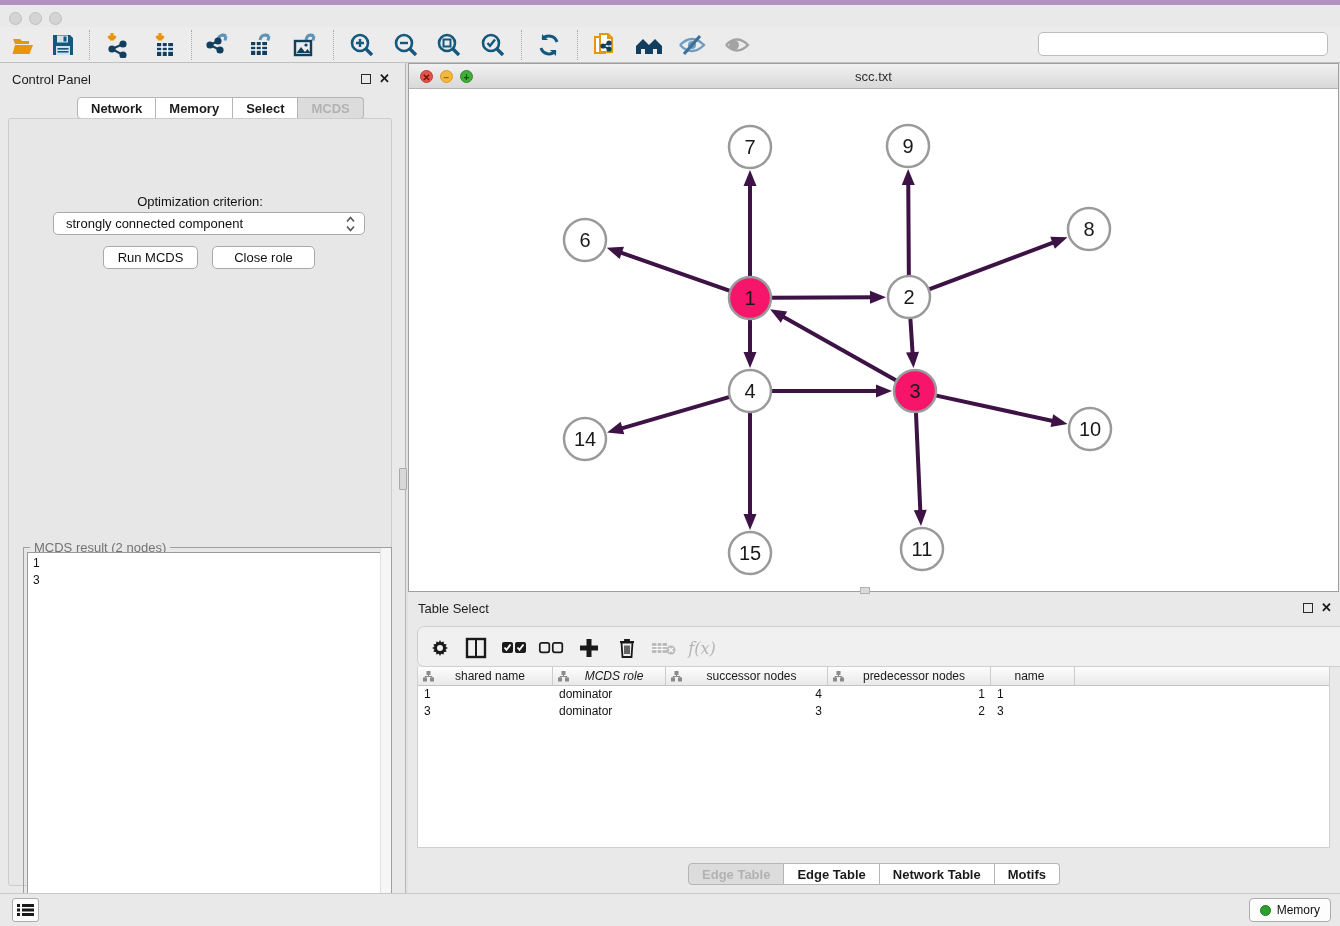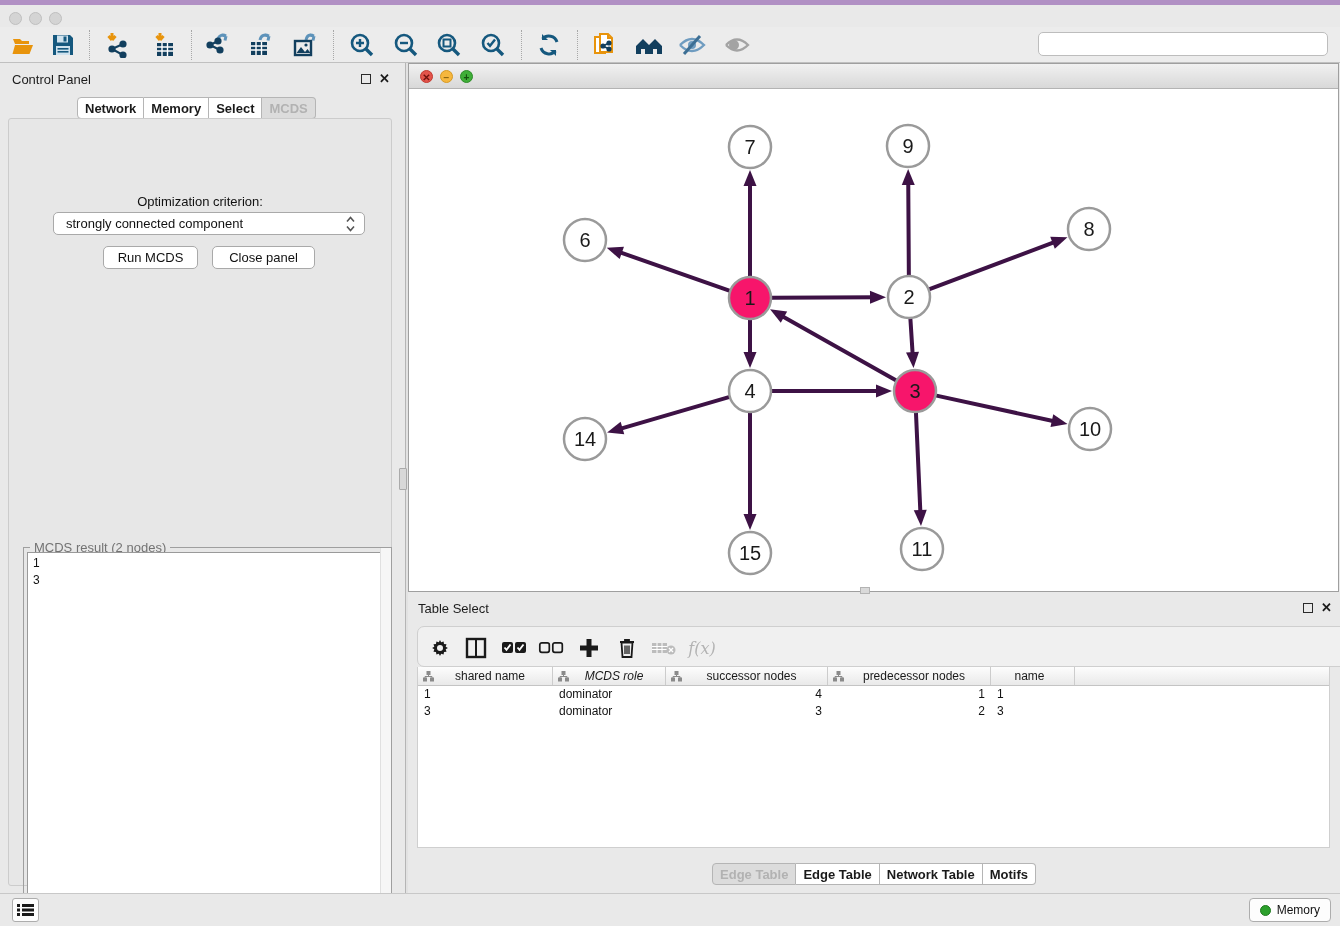--- a/index.html
+++ b/index.html
@@ -19,21 +19,21 @@
   .tsep { position:absolute; top:3px; height:30px; width:1px; border-left:1px dotted #a8a8a8; }
   #quick-search { position:absolute; left:1038px; top:5px; width:290px; height:24px; background:#fff; border:1px solid #bdbdbd; border-radius:5px; font-size:13px; padding:0 8px 0 26px; color:#333; outline:none; }
   #search-mag { position:absolute; left:1046px; top:10px; width:14px; height:14px; }
 
   
   #control-panel { left:0; top:63px; width:405px; height:830px; }
   .panel-title { font-size:13px; color:#1c1c1c; }
   .float-box { width:10px; height:10px; border:1.5px solid #2a2a2a; display:inline-block; }
   .close-x { font-size:13px; font-weight:bold; color:#1a1a1a; line-height:10px; }
   #cp-tabs { position:absolute; left:77px; top:34px; height:22px; display:flex; }
-  .seg-tab { height:22px; background:#fff; border:1px solid #b5b5b5; border-left:none; font-size:13px; font-weight:bold; color:#1a1a1a; display:flex; align-items:center; justify-content:center; padding:0 7px; }
+  .seg-tab { height:22px; background:#fff; border:1px solid #b5b5b5; border-left:none; font-size:13px; font-weight:bold; color:#1a1a1a; display:flex; align-items:center; justify-content:center; padding:0 13px; }
   .seg-tab.first { border-left:1px solid #b5b5b5; border-radius:4px 0 0 4px; }
   .seg-tab.last { border-radius:0 4px 4px 0; }
   .seg-tab.selected { background:#dcdcdc; color:#b2b2b2; }
   #cp-body { position:absolute; left:8px; top:55px; width:384px; height:768px; background:#e7e7e7; border:1px solid #cccccc; border-radius:3px; }
   #opt-label { position:absolute; left:0; width:100%; top:75px; text-align:center; font-size:13px; color:#111; }
   #opt-select { position:absolute; left:44px; top:93px; width:312px; height:23px; background:#fff; border:1px solid #a9a9a9; border-radius:5px; font-size:13px; color:#111; display:flex; align-items:center; padding-left:12px; }
   #opt-chevrons { position:absolute; right:8px; top:2px; width:11px; height:18px; }
   .cp-btn { position:absolute; top:127px; height:23px; background:#fff; border:1px solid #a9a9a9; border-radius:5px; font-size:13px; color:#111; display:flex; align-items:center; justify-content:center; }
   #run-btn { left:94px; width:95px; }
   #closep-btn { left:203px; width:103px; }
@@ -251,39 +251,40 @@
   <div id="cp-body">
     <div id="opt-select">
       <span>strongly connected component</span>
       <svg id="opt-chevrons" viewBox="0 0 11 18">
           <path d="M2 6.5 L5.5 2.5 L9 6.5" fill="none" stroke="#555" stroke-width="1.6"></path>
           <path d="M2 11.5 L5.5 15.5 L9 11.5" fill="none" stroke="#555" stroke-width="1.6"></path>
         </svg>
     </div>
     <div id="opt-label">Optimization criterion:</div>
     <button class="cp-btn" id="run-btn">Run MCDS</button>
-    <button class="cp-btn" id="closep-btn">Close panel</button>
+    <button class="cp-btn" id="closep-btn">Close role</button>
 
     <div id="result-group">
       <span id="result-label">MCDS result (2 nodes)</span>
       <div id="result-text">1
 3</div>
       <div id="result-scroll"></div>
     </div>
   </div>
 </div>
 
 <div id="v-splitter" class="abs"></div>
 <div id="v-grip" class="abs"></div>
 
 <div id="net-window" class="abs">
   <div id="net-titlebar">
     <span class="nt-dot" style="left:11px; background:#e3544b; border:1px solid #c2392f; color:#6f100c;">✕</span>
     <span class="nt-dot" style="left:31px; background:#f6b73e; border:1px solid #d79a23; color:#8a6410;">−</span>
     <span class="nt-dot" style="left:51px; background:#3fae38; border:1px solid #2d8c28; color:#14500f;">+</span>
+    <div id="net-title">scc.txt</div>
   </div>
   <svg id="graph-canvas" viewBox="0 0 929 502">
       <line x1="341" y1="187" x2="341" y2="90" stroke="#3d1245" stroke-width="4" stroke-linecap="round"></line>
       <polygon points="341,81 347.5,97 334.5,97" fill="#3d1245"></polygon>
       <line x1="320.2449403778676" y1="201.7042820722201" x2="206.1891776321926" y2="161.611953349498" stroke="#3d1245" stroke-width="4" stroke-linecap="round"></line>
       <polygon points="197.69847142313844,158.6273414699517 214.94861326335152,157.80114143816155 210.63750721511795,170.0654948512398" fill="#3d1245"></polygon>
       <line x1="362.9995649035371" y1="208.86163795658152" x2="468.00063286758245" y2="208.20125388133596" stroke="#3d1245" stroke-width="4" stroke-linecap="round"></line>
       <polygon points="477.0004548735749,208.14465122721023 461.0416510020125,214.74514961665054 460.95989161271973,201.7454067191059" fill="#3d1245"></polygon>
       <line x1="341" y1="231" x2="341" y2="270" stroke="#3d1245" stroke-width="4" stroke-linecap="round"></line>
       <polygon points="341,279 334.5,263 347.5,263" fill="#3d1245"></polygon>

